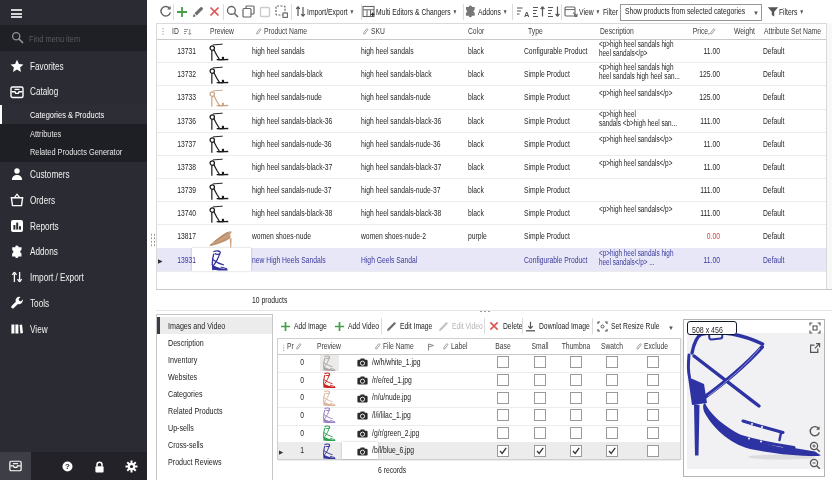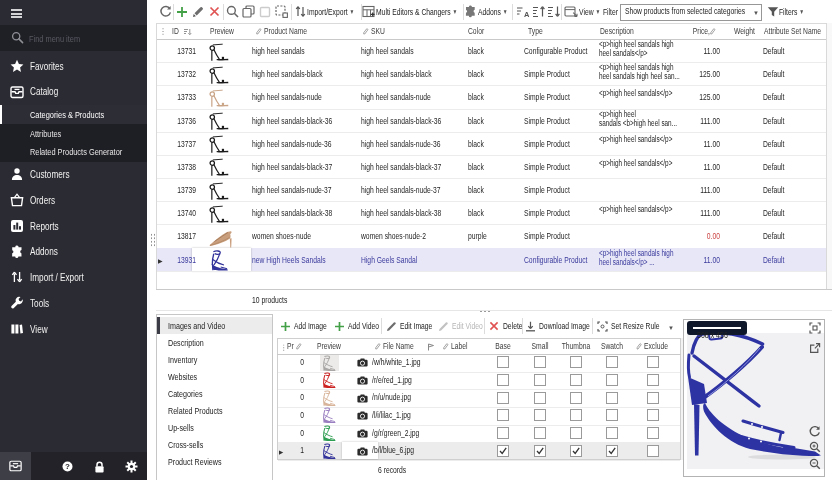--- a/index.html
+++ b/index.html
@@ -744,21 +744,21 @@
         <path d="M12 79 L17.5 80 L16.5 130.5 L13 130.5 Z" fill="#2e33a3"></path>
         <path d="M23 78 C 29 91, 46 105, 68 114 C 90 121, 112 125.5, 131 127.5 L138.5 131 C 118 131.5, 92 129, 68 124 C 46 118, 30 102, 22 86.5 C 20.5 82, 21 78.5, 23 78 Z" fill="#2e33a3"></path>
         <path d="M100 121 L133 126.5 L139 130.5 L104 127.5 Z" fill="#2e33a3"></path>
         <circle cx="70" cy="99" r="1" fill="#fff"></circle>
         <circle cx="80" cy="102" r="1" fill="#fff"></circle>
         <circle cx="67" cy="113.5" r="1" fill="#fff"></circle>
         <circle cx="79" cy="116.5" r="1" fill="#fff"></circle>
         <path d="M78 23 C 66 38, 44 58, 26 71" stroke="#8e93dd" stroke-width="1" fill="none"></path>
       </svg>
     </div>
-<div class="a" style="left:687px;top:320.5px;height:14px;line-height:12px;border:6px solid #0f172a;border-radius:3px;padding:0 4px;background:#fff;"><span style="display:inline-block;font-size:9px;color:#222;transform:scaleX(0.78);transform-origin:0 50%;">508 x 456</span></div>
+<div class="a" style="left:687px;top:320.5px;height:14px;line-height:12px;border:1px solid #0f172a;border-radius:3px;padding:0 4px;background:#fff;"><span style="display:inline-block;font-size:9px;color:#222;transform:scaleX(0.78);transform-origin:0 50%;">508 x 456</span></div>
 <div class="a" style="left:809px;top:322px;">
       <svg style="display:block;" width="12" height="12" viewBox="0 0 12 12">
         <path d="M1 3.4 L1 1 L3.4 1 M8.6 1 L11 1 L11 3.4 M11 8.6 L11 11 L8.6 11 M3.4 11 L1 11 L1 8.6" stroke="#555" fill="none" stroke-width="1.2"></path>
         <rect x="4" y="4" width="4" height="4" fill="none" stroke="#555" stroke-width="1.1"></rect>
       </svg>
     </div>
 <div class="a" style="left:809px;top:342px;">
       <svg style="display:block;" width="12" height="12" viewBox="0 0 12 12">
         <path d="M8.8 6.6 L8.8 10.4 L1.6 10.4 L1.6 3.2 L5.4 3.2" stroke="#555" fill="none" stroke-width="1.2"></path>
         <path d="M7 1.6 L10.6 1.6 L10.6 5.2 M10.3 1.9 L5.9 6.3" stroke="#555" fill="none" stroke-width="1.2"></path>

